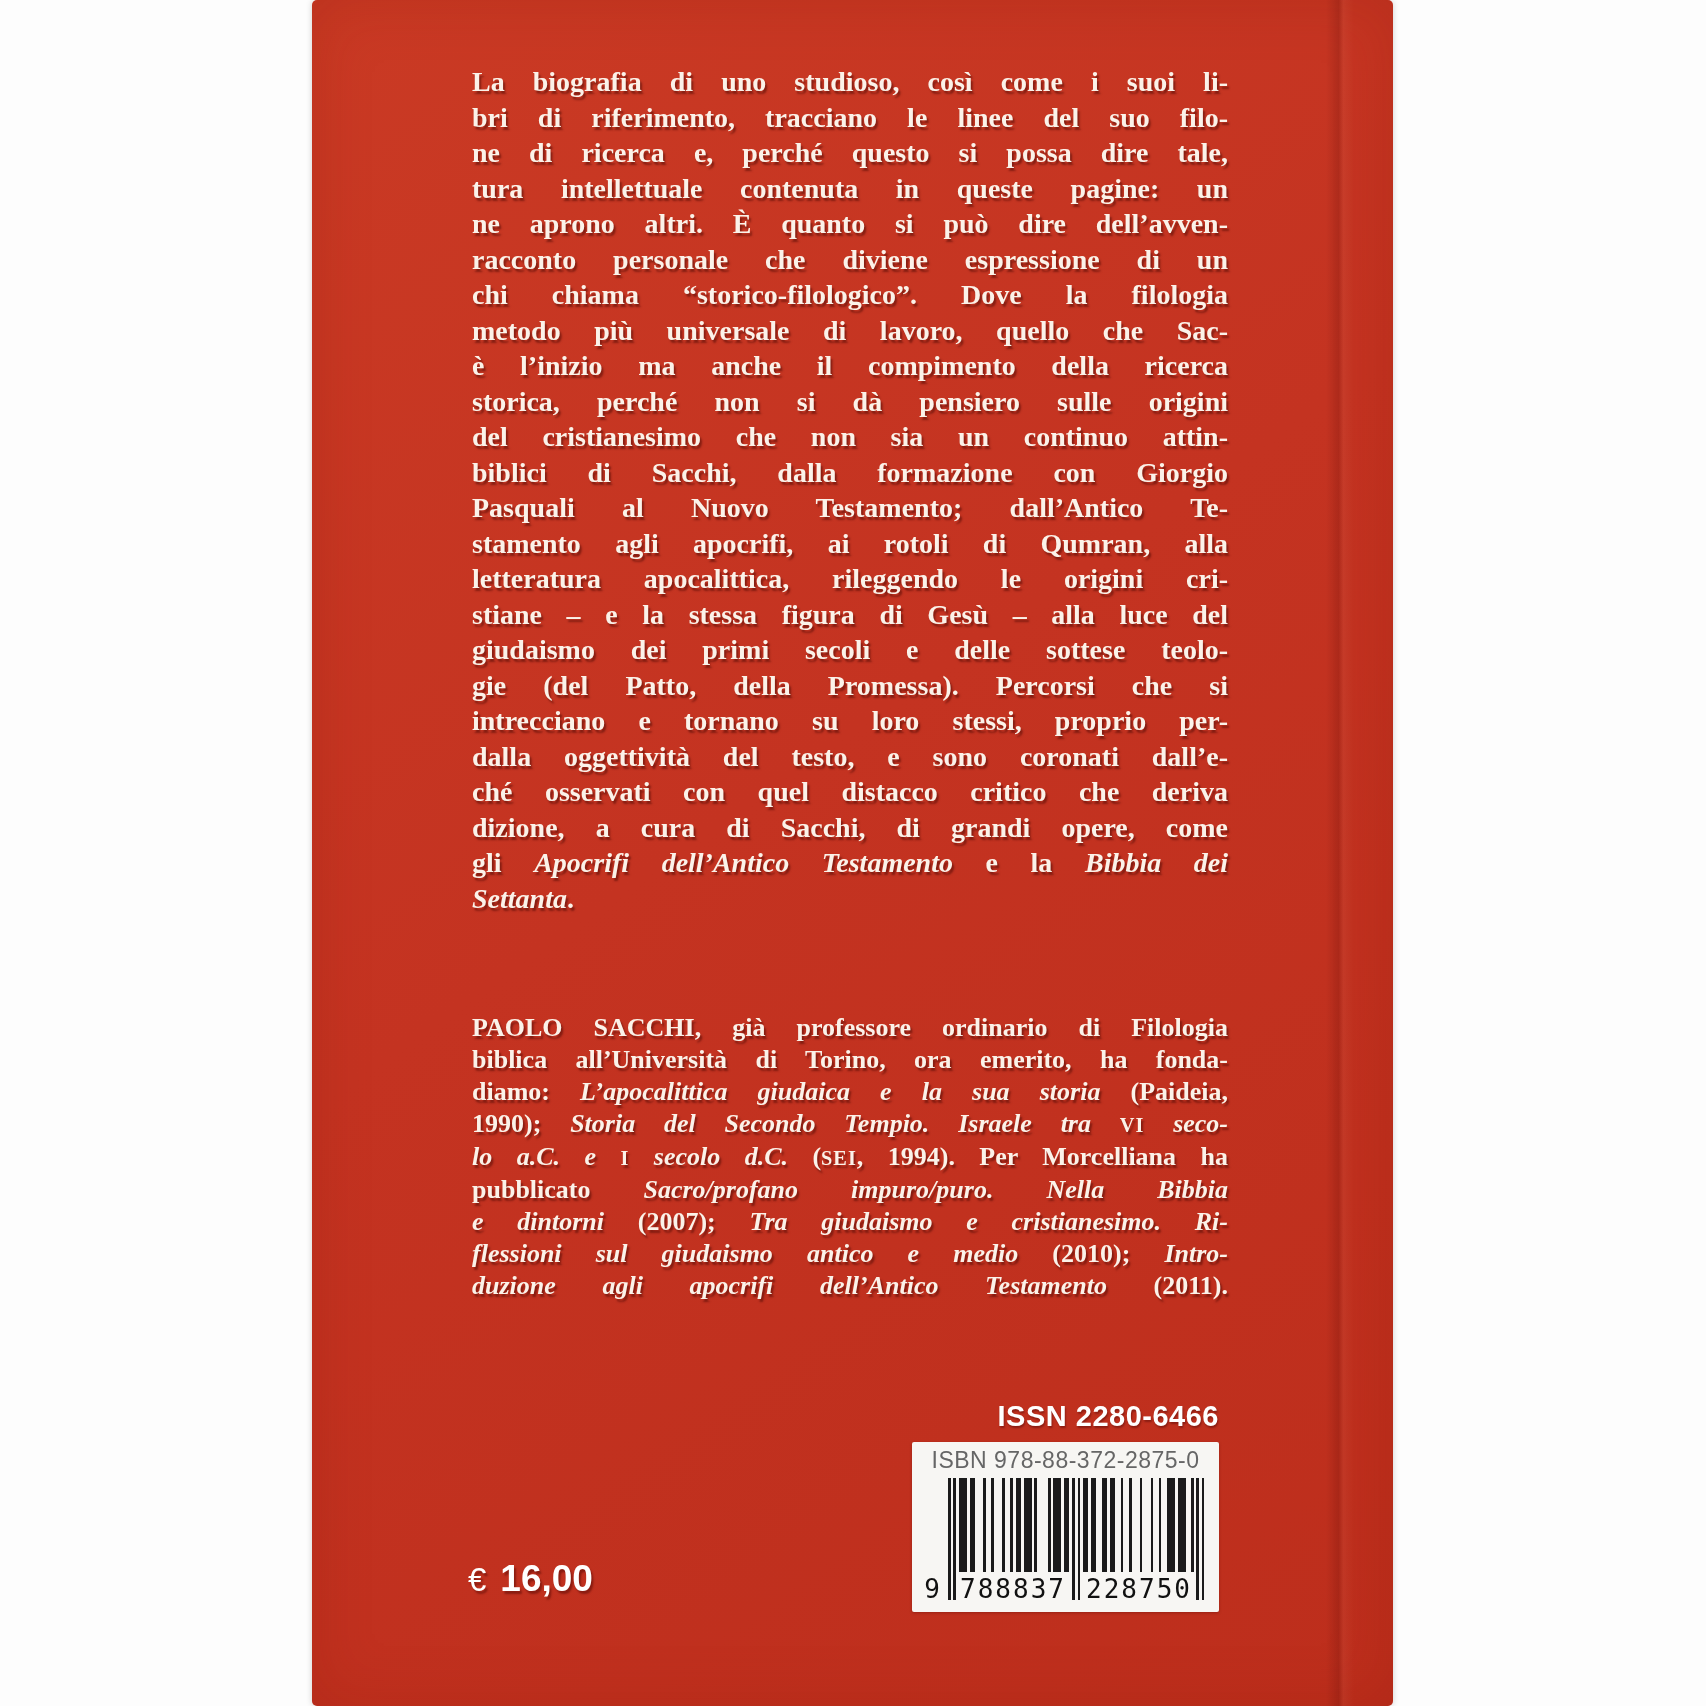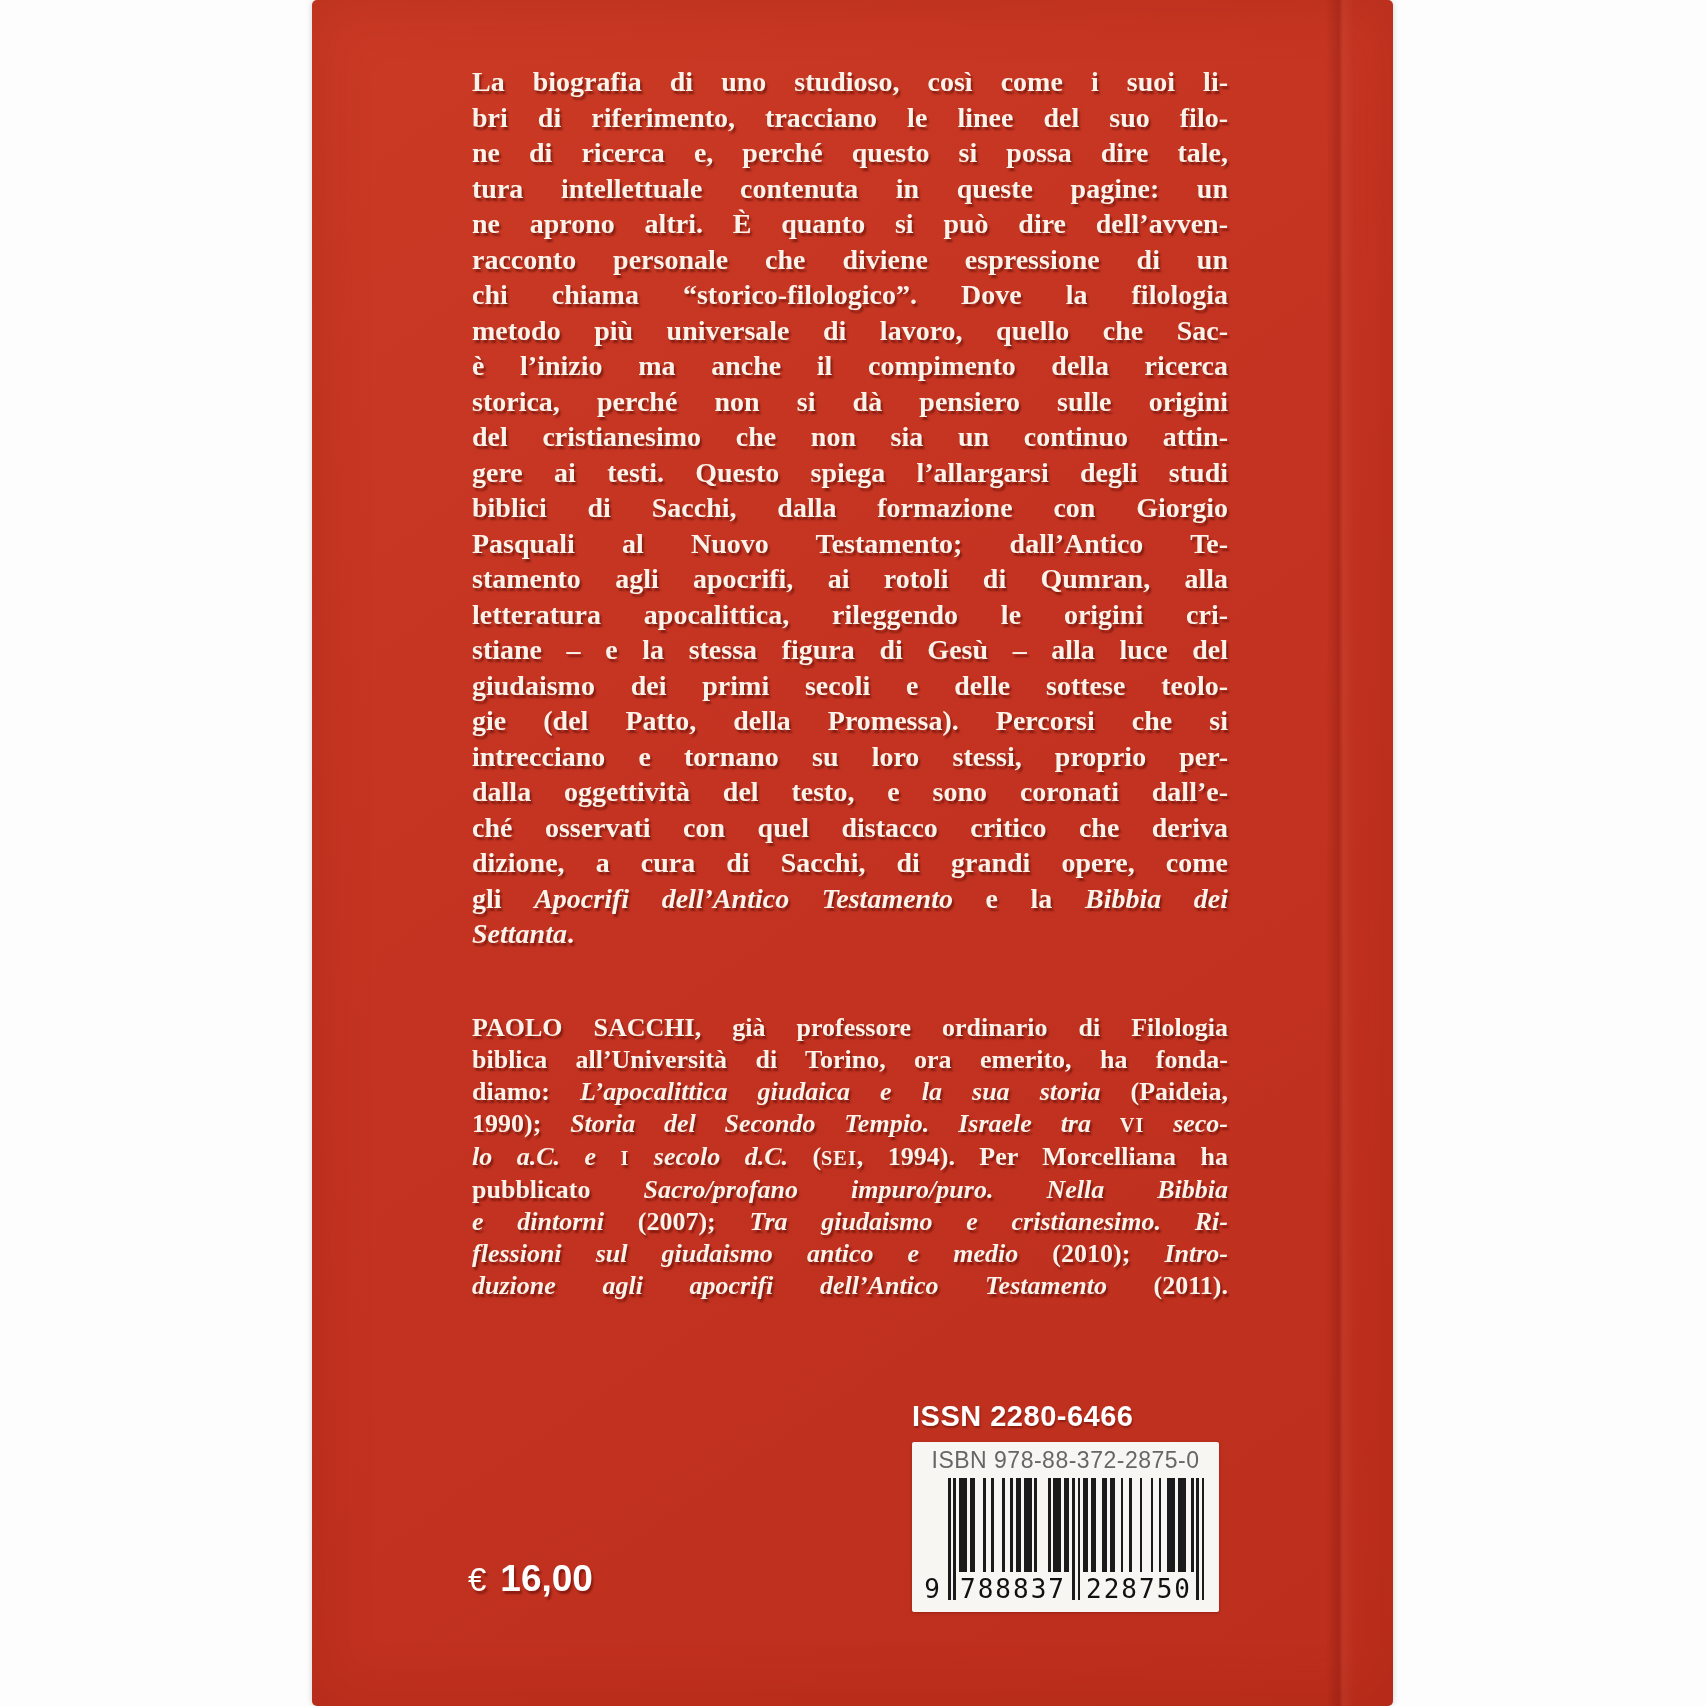--- a/index.html
+++ b/index.html
@@ -35,21 +35,21 @@
   .desc{top:64px;font-size:28px;line-height:35.5px;}
   .bio{top:1012px;font-size:26px;line-height:32px;}
   .line{text-align:justify;text-align-last:justify;white-space:normal;}
   .desc .line.last-line{text-align-last:left;}
   .line i{font-style:italic;}
   .line .up{font-style:normal;font-size:.78em;letter-spacing:1px;}
 
   
   .issn{
     position:absolute;left:600px;top:1400px;width:307px;
-    text-align:left;color:#ffffff;
+    text-align:right;color:#ffffff;
     font-family:"Liberation Sans", sans-serif;
     font-weight:bold;font-size:29px;letter-spacing:.5px;
     text-shadow:1px 2px 2px rgba(60,0,0,.4);
     white-space:nowrap;
   }
 
   
   .isbn-box{
     position:absolute;left:600px;top:1442px;width:307px;height:170px;
     background:#f7f6f3;border-radius:2px;
@@ -95,21 +95,20 @@
         <div class="line">bri di riferimento, tracciano le linee del suo filo-</div>
         <div class="line">ne di ricerca e, perché questo si possa dire tale,</div>
         <div class="line">tura intellettuale contenuta in queste pagine: un</div>
         <div class="line">ne aprono altri. È quanto si può dire dell’avven-</div>
         <div class="line">racconto personale che diviene espressione di un</div>
         <div class="line">chi chiama “storico-filologico”. Dove la filologia</div>
         <div class="line">metodo più universale di lavoro, quello che Sac-</div>
         <div class="line">è l’inizio ma anche il compimento della ricerca</div>
         <div class="line">storica, perché non si dà pensiero sulle origini</div>
         <div class="line">del cristianesimo che non sia un continuo attin-</div>
-        <div class="line">gere ai testi. Questo spiega l’allargarsi degli studi</div>
         <div class="line">biblici di Sacchi, dalla formazione con Giorgio</div>
         <div class="line">Pasquali al Nuovo Testamento; dall’Antico Te-</div>
         <div class="line">stamento agli apocrifi, ai rotoli di Qumran, alla</div>
         <div class="line">letteratura apocalittica, rileggendo le origini cri-</div>
         <div class="line">stiane – e la stessa figura di Gesù – alla luce del</div>
         <div class="line">giudaismo dei primi secoli e delle sottese teolo-</div>
         <div class="line">gie (del Patto, della Promessa). Percorsi che si</div>
         <div class="line">intrecciano e tornano su loro stessi, proprio per-</div>
         <div class="line">dalla oggettività del testo, e sono coronati dall’e-</div>
         <div class="line">ché osservati con quel distacco critico che deriva</div>

